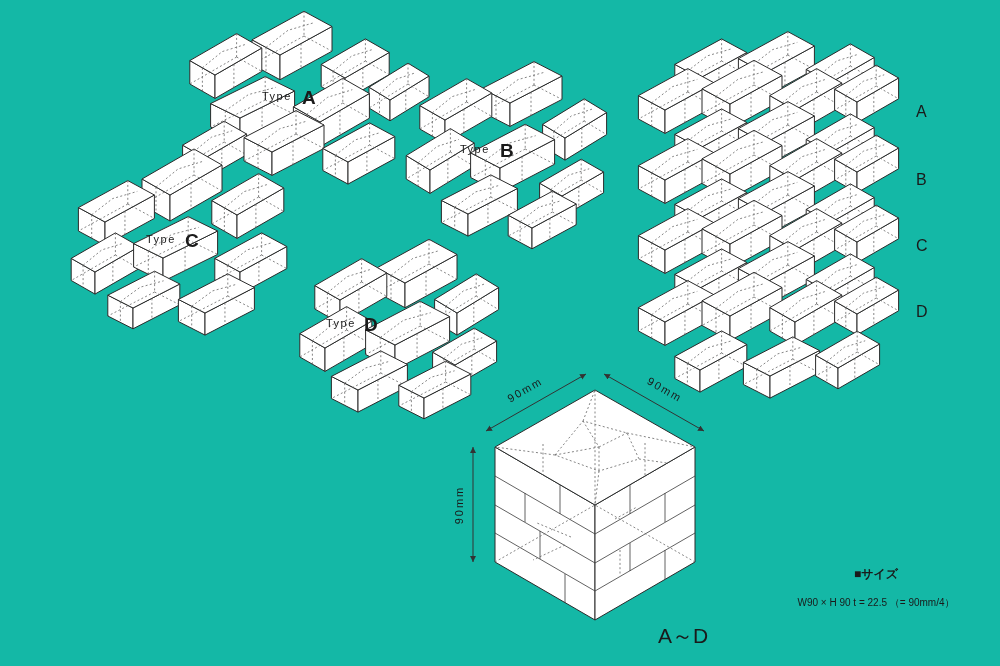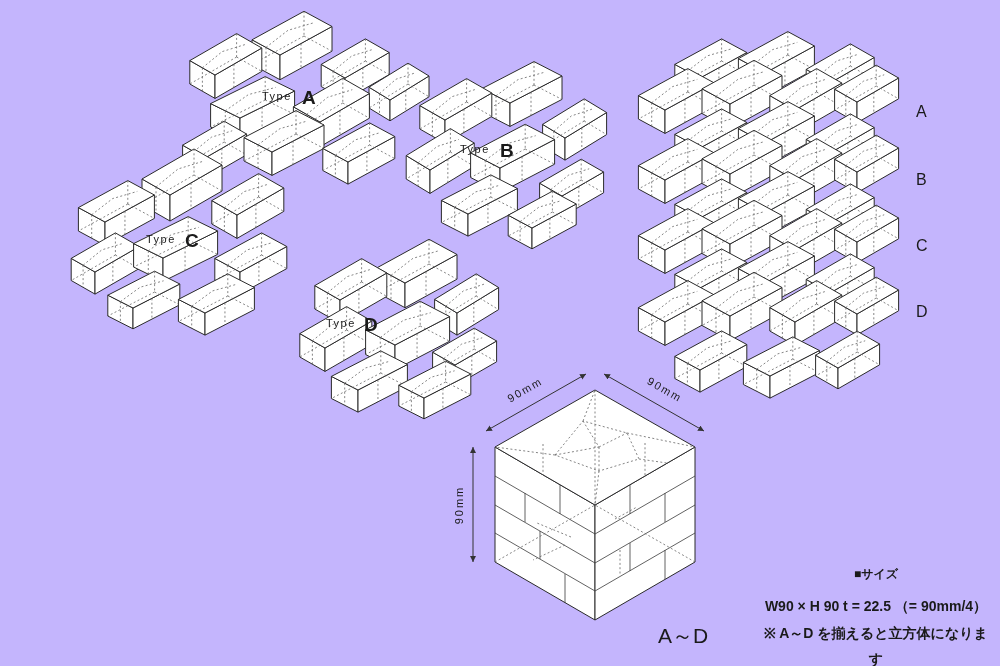--- a/index.html
+++ b/index.html
@@ -1,34 +1,34 @@
 <!DOCTYPE html>
 <html><head>
 <meta charset="utf-8">
 <style>
   html,body { margin:0; padding:0; background:#ffffff; }
   .canvas {
-    position:relative; width:1000px; height:666px; background:#c4b5fd;
+    position:relative; width:1000px; height:666px; background:#14b8a6;
     font-family:"Liberation Sans", sans-serif; overflow:hidden;
   }
   svg.scene { position:absolute; left:0; top:0; }
   svg .solid  { fill:#ffffff; stroke:#2b2b2b; stroke-width:1; stroke-linejoin:round; }
   svg .thin   { fill:none; stroke:#3a3a3a; stroke-width:0.8; }
   svg .dotted { fill:none; stroke:#666666; stroke-width:0.8; stroke-dasharray:2 2.3; }
   svg .dim    { fill:none; stroke:#333333; stroke-width:1; }
   svg path, svg line { vector-effect: non-scaling-stroke; }
   svg text { fill:#1a1a1a; }
   .t-prefix { font-size:11px; letter-spacing:1.5px; }
   .t-letter { font-size:19px; font-weight:bold; }
   .t-stack  { font-size:16px; }
   .t-dim    { font-size:11px; letter-spacing:2px; }
   .t-range  { font-size:21px; }
   #size-note { position:absolute; left:758px; top:566px; width:236px; color:#1a1a1a;text-align:center; }
   #size-note .heading { font-size:12px; font-weight:bold; margin-bottom:10px; }
-  #size-note .line { font-size:14px; line-height:1.9;font-weight:bold; }
+  #size-note .line { font-size:10px; line-height:1.9; }
 </style>
 </head>
 <body>
 
 <div class="canvas">
 
 <svg class="scene" width="1000" height="666" viewBox="0 0 1000 666">
   <defs>
     <g id="brick">
       <path class="solid" d="M0,0 L-28,-16 L-28,10 L0,26 Z"></path>
@@ -160,16 +160,15 @@
     <text class="t-dim" text-anchor="middle" transform="translate(-68 -112) rotate(-30)">90mm</text>
     <text class="t-dim" text-anchor="middle" transform="translate(68 -112) rotate(30)">90mm</text>
 
     <text class="t-range" text-anchor="middle" x="88" y="138">A～D</text>
   </g>
 </svg>
 
 <div id="size-note">
   <div class="heading">■サイズ</div>
   <div class="line">W90 × H 90  t = 22.5 （= 90mm/4）</div>
-  <div class="line">※ A～D を揃えると立方体になります</div>
 </div>
 
 </div>
 
 </body></html>

